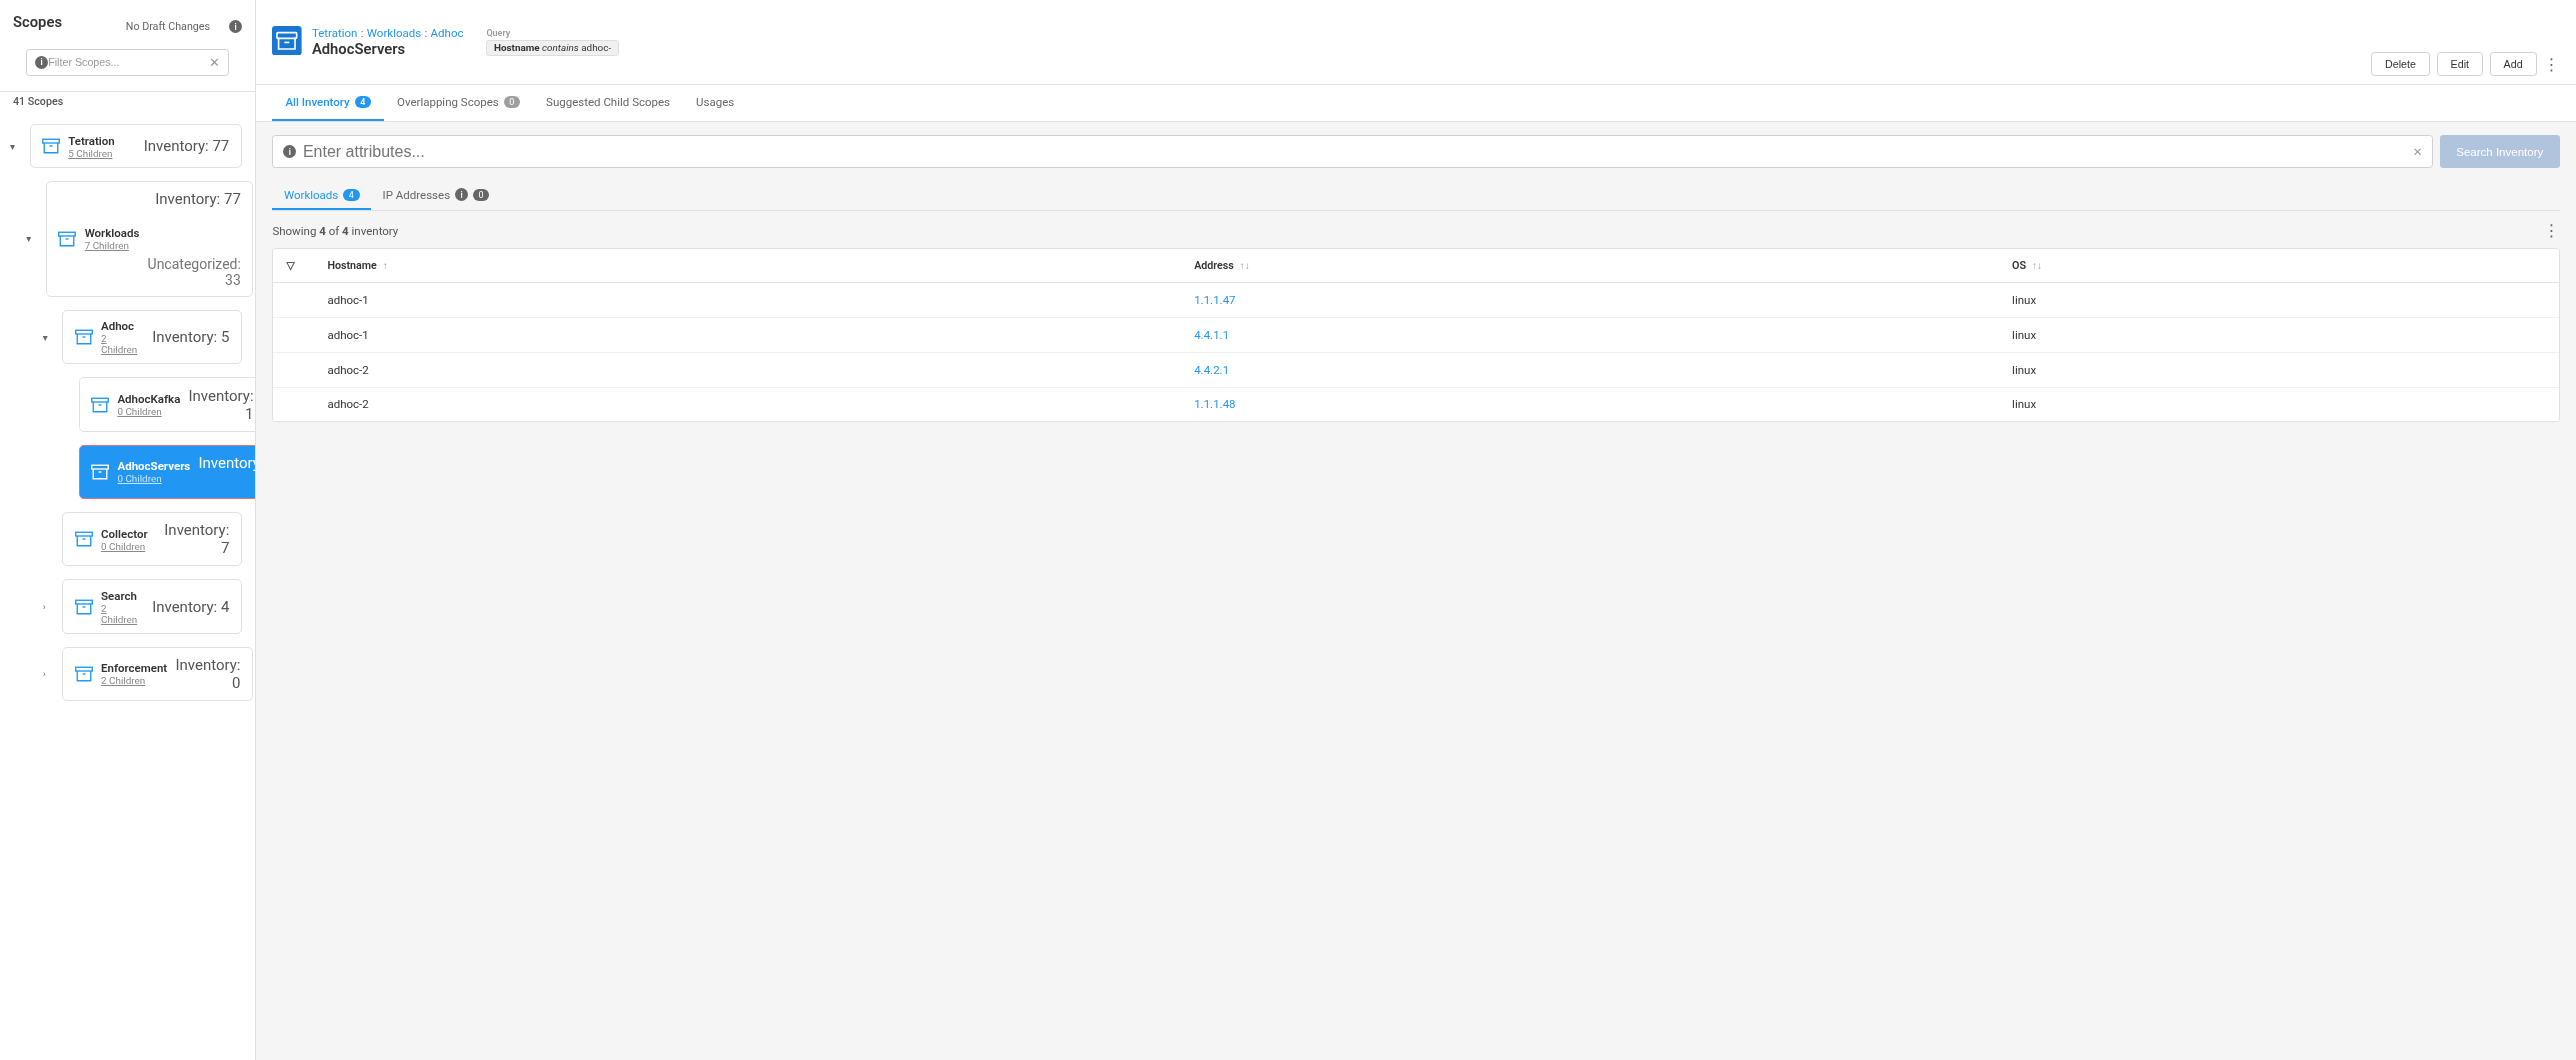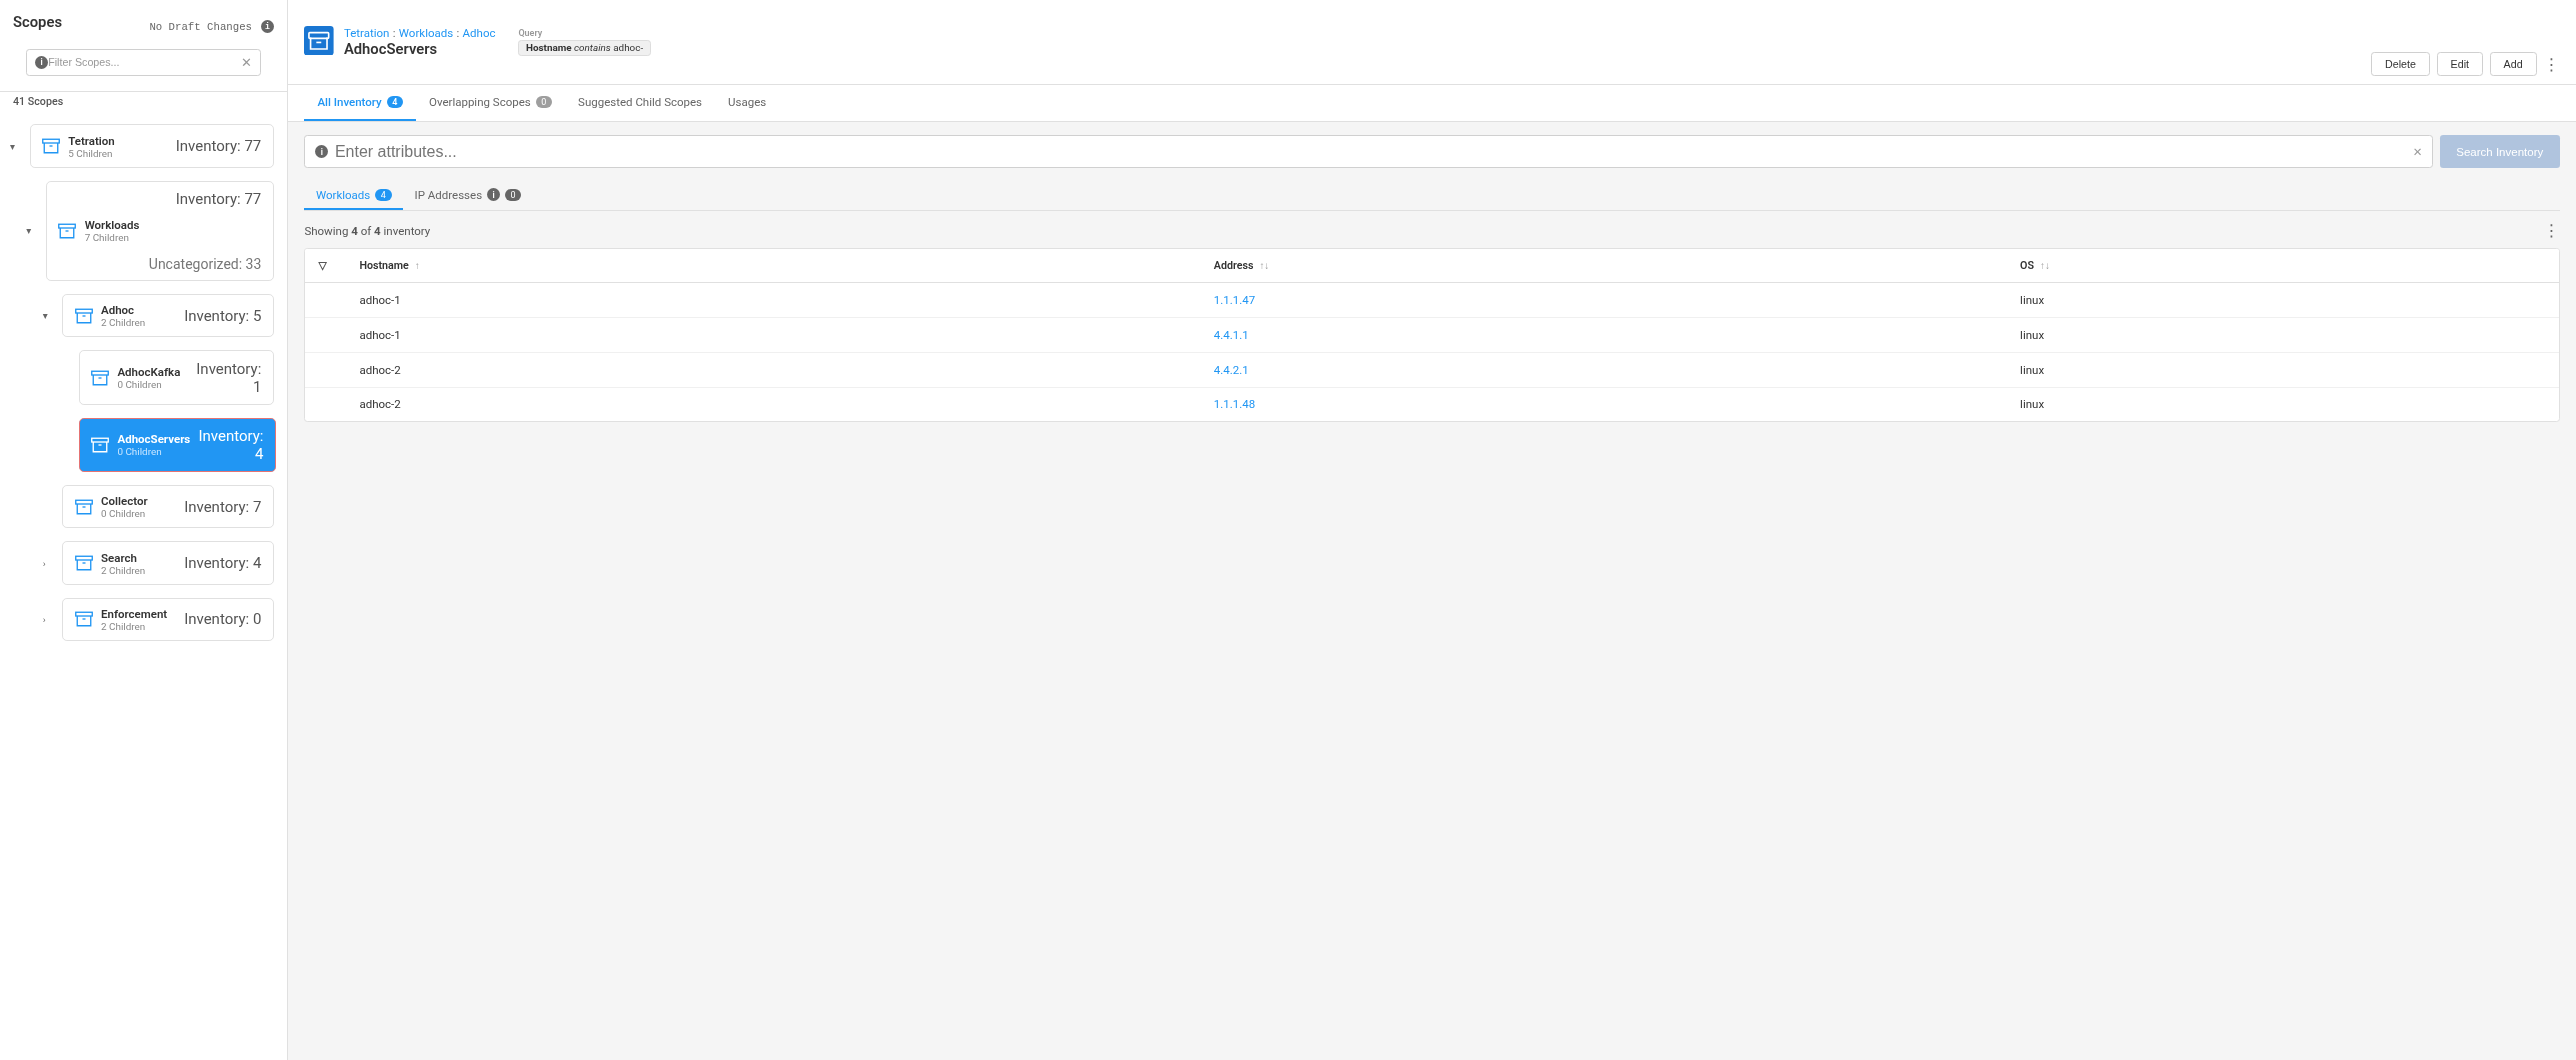--- a/index.html
+++ b/index.html
@@ -1,41 +1,41 @@
 <!DOCTYPE html>
 <html style="font-size:13px"><head>
   <meta charset="utf-8">
   <style>
     * { box-sizing: border-box; margin: 0; padding: 0; }
     body { font-family: -apple-system, BlinkMacSystemFont, 'Segoe UI', Roboto, sans-serif; font-size: 11.5px; color: #333; background: #f5f5f5; height: 100vh; overflow: hidden; }
 
     .app-container { display: flex; height: 100vh; }
 
     
-    .sidebar { width: 288px; background: #fff; border-right: 0.8px solid #e0e0e0; display: flex; flex-direction: column; flex-shrink: 0; }
+    .sidebar { width: 256px; background: #fff; border-right: 0.8px solid #e0e0e0; display: flex; flex-direction: column; flex-shrink: 0; }
     .sidebar-header { padding: 13px 13px 6.6px; border-bottom: 0.8px solid #e0e0e0; }
     .sidebar-title { font-size: 14.8px; font-weight: 600; color: #333; margin-bottom: 9.9px; }
-    .draft-notice { display: flex; align-items: center; gap: 9px; font-size: 10.7px; color: #666; font-family: Liberation Mono, monospace; }
+    .draft-notice { display: flex; align-items: center; gap: 19px; font-size: 10.7px; color: #666; }
     .info-icon { display: inline-flex; align-items: center; justify-content: center; width: 13px; height: 13px; background: #666; color: #fff; border-radius: 50%; font-size: 8.2px; font-weight: bold; flex-shrink: 0; }
     .filter-box { margin: 8.2px 13px; border: 0.8px solid #d0d0d0; border-radius: 3.3px; display: flex; align-items: center; padding: 4.9px 8.2px; background: #fff; }
     .filter-input { flex: 1; border: none; outline: none; font-size: 10.7px; color: #333; }
     .filter-input::placeholder { color: #999; }
     .clear-icon { cursor: pointer; color: #999; font-size: 13px; }
     .scope-count { padding: 3.3px 13px 6.6px; font-size: 10.7px; color: #555; font-weight: 500; }
     .scope-list { flex: 1; overflow-y: auto; padding: 3.3px 0; }
     .scope-item-row { display: flex; align-items: center; padding: 4.9px 9.9px; cursor: pointer; }
     .chevron { width: 16.4px; font-size: 9.9px; color: #666; cursor: pointer; flex-shrink: 0; }
     .scope-card { background: #fff; border: 0.8px solid #e0e0e0; border-radius: 4.9px; padding: 8.2px 11.5px; display: flex; align-items: center; gap: 8.2px; flex: 1; margin: 1.6px 3.3px; }
     .scope-card.active { background: #2196F3; border-color: #2196F3; color: #fff; border: 1.6px solid #e57373; }
     .scope-card.active .scope-name { color: #fff; font-weight: 700; }
     .cube-icon { font-size: 16.4px; flex-shrink: 0; }
     .cube-icon svg { display: block; }
     .scope-info { flex: 1; }
     .scope-name { font-weight: 600; font-size: 11.5px; }
-    .scope-children { font-size: 9.9px; color: #888; }
+    .scope-children { font-size: 9.9px; color: #888; text-decoration: underline; }
     .scope-card.active .scope-children { color: #c8e6ff; }
     .scope-inventory { font-size: 15px; color: #555; text-align: right; }
     .scope-card.active .scope-inventory { color: #fff; }
     .scope-uncategorized { font-size: 14px; color: #777; margin-top: 48px; }
 
     
     .main-content { flex: 1; display: flex; flex-direction: column; overflow: hidden; }
 
     
     .top-bar { background: #fff; border-bottom: 0.8px solid #e0e0e0; padding: 8.2px 16.4px; display: flex; align-items: center; gap: 13px; }

